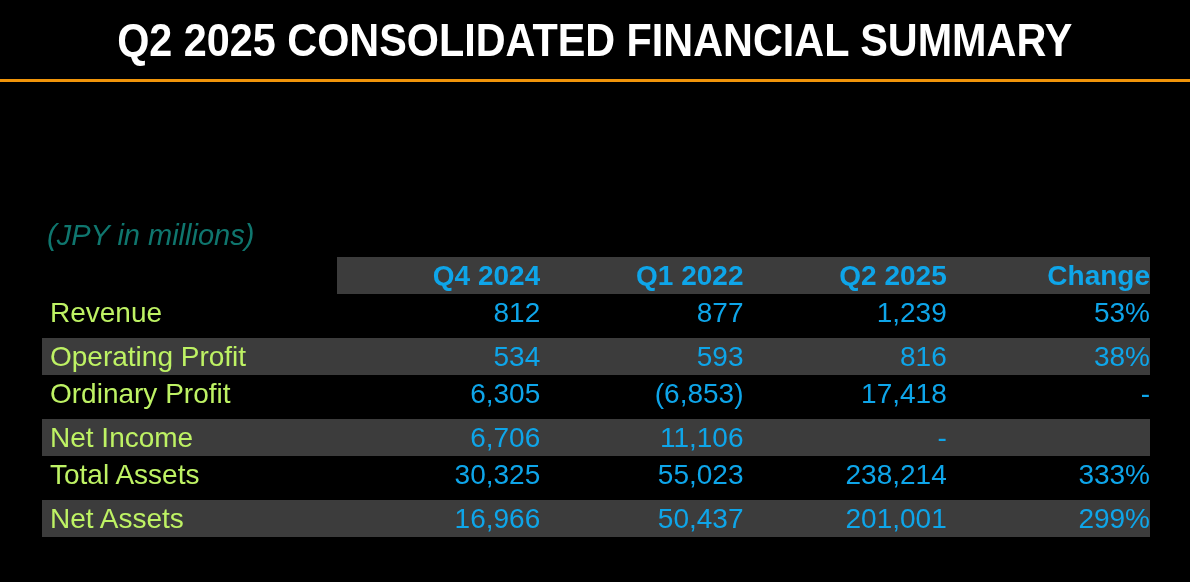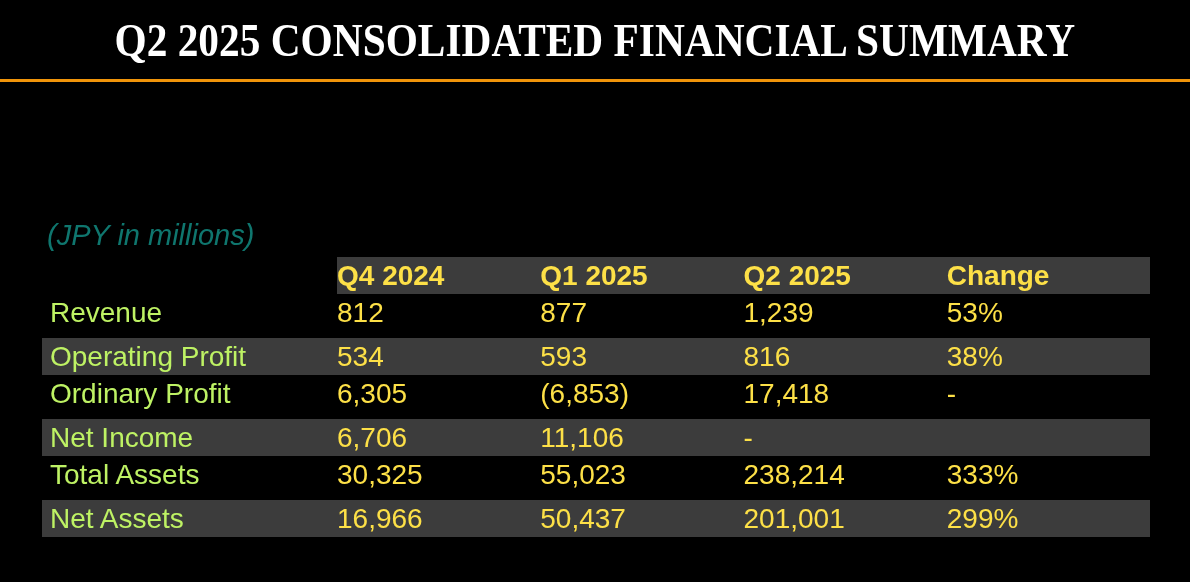--- a/index.html
+++ b/index.html
@@ -18,21 +18,20 @@
   .title-band {
     position: absolute;
     top: 0;
     left: 0;
     width: 1190px;
     height: 79px;
     background: #000000;
     display: flex;
     align-items: center;
     justify-content: center;
-    font-family: Liberation Serif, serif;
   }
   .page-title {
     font-size: 47px;
     font-weight: 700;
     letter-spacing: 0px;
     white-space: nowrap;
     transform: scaleX(0.88);
     transform-origin: center;
     color: #ffffff;
   }
@@ -82,42 +81,42 @@
     padding-left: 8px;
     background: transparent;
     color: #bef264;
     white-space: nowrap;
     overflow: hidden;
   }
   .header-row .label-cell {
     background: transparent;
   }
   .cell {
-    text-align: left;
-    color: #fde047;
+    text-align: right;
+    color: #0ea5e9;
     white-space: nowrap;
   }
 </style>
 </head>
 <body>
 
 <div class="title-band">
   <div class="page-title">Q2 2025 CONSOLIDATED FINANCIAL SUMMARY</div>
 </div>
 
 <div class="accent-divider"></div>
 
 <div class="unit-note">(JPY in millions)</div>
 
 <div class="fin-table">
 
   <div class="t-row header-row">
     <div class="label-cell"></div>
     <div class="cell">Q4 2024</div>
-    <div class="cell">Q1 2025</div>
+    <div class="cell">Q1 2022</div>
     <div class="cell">Q2 2025</div>
     <div class="cell">Change</div>
   </div>
 
   <div class="t-row">
     <div class="label-cell">Revenue</div>
     <div class="cell">812</div>
     <div class="cell">877</div>
     <div class="cell">1,239</div>
     <div class="cell">53%</div>

